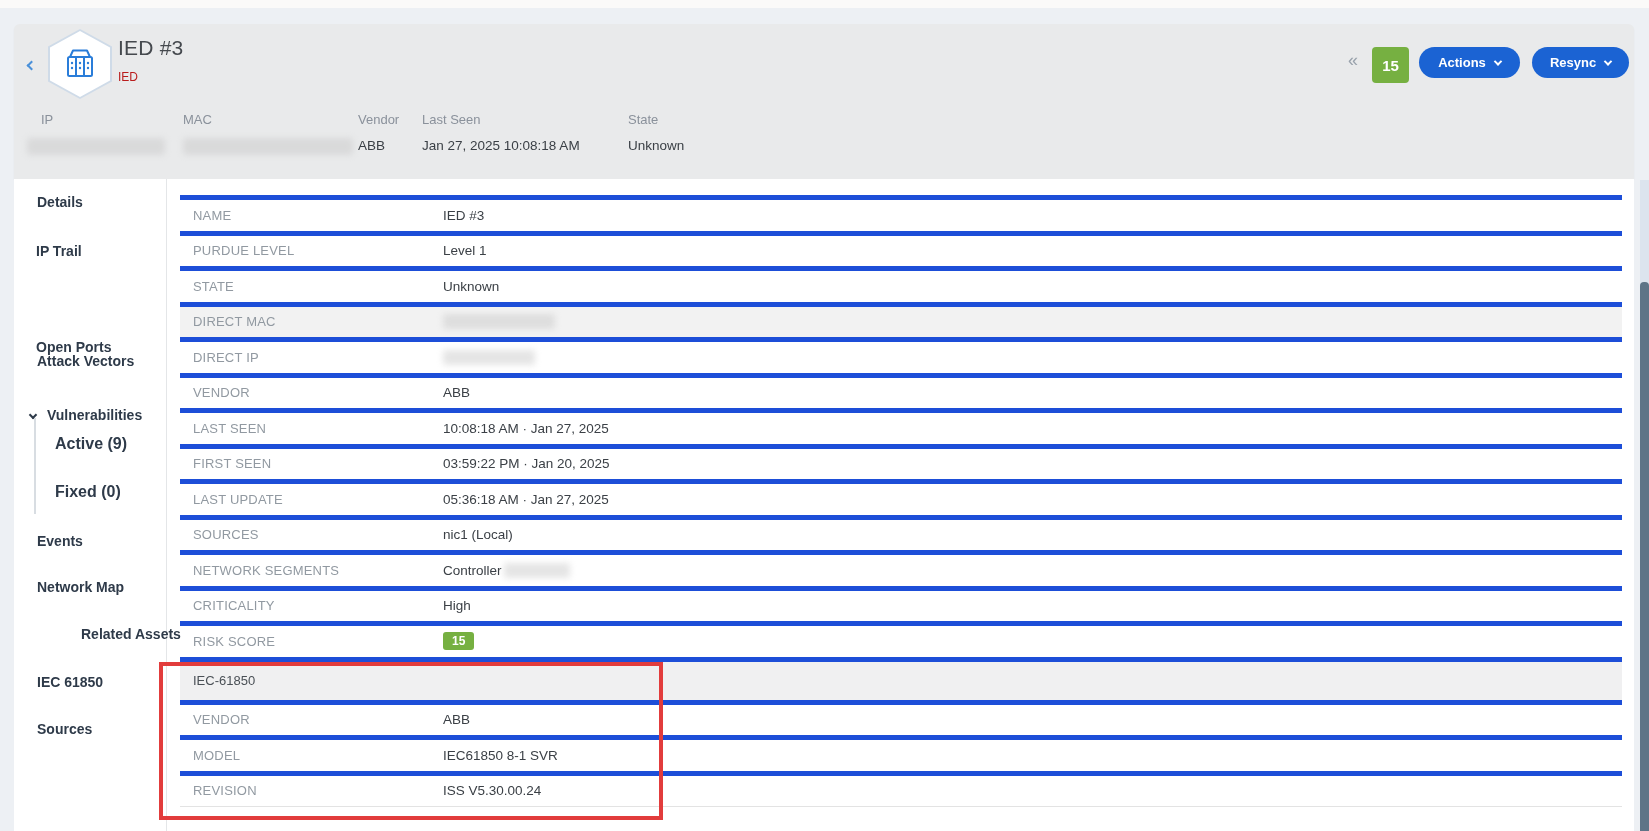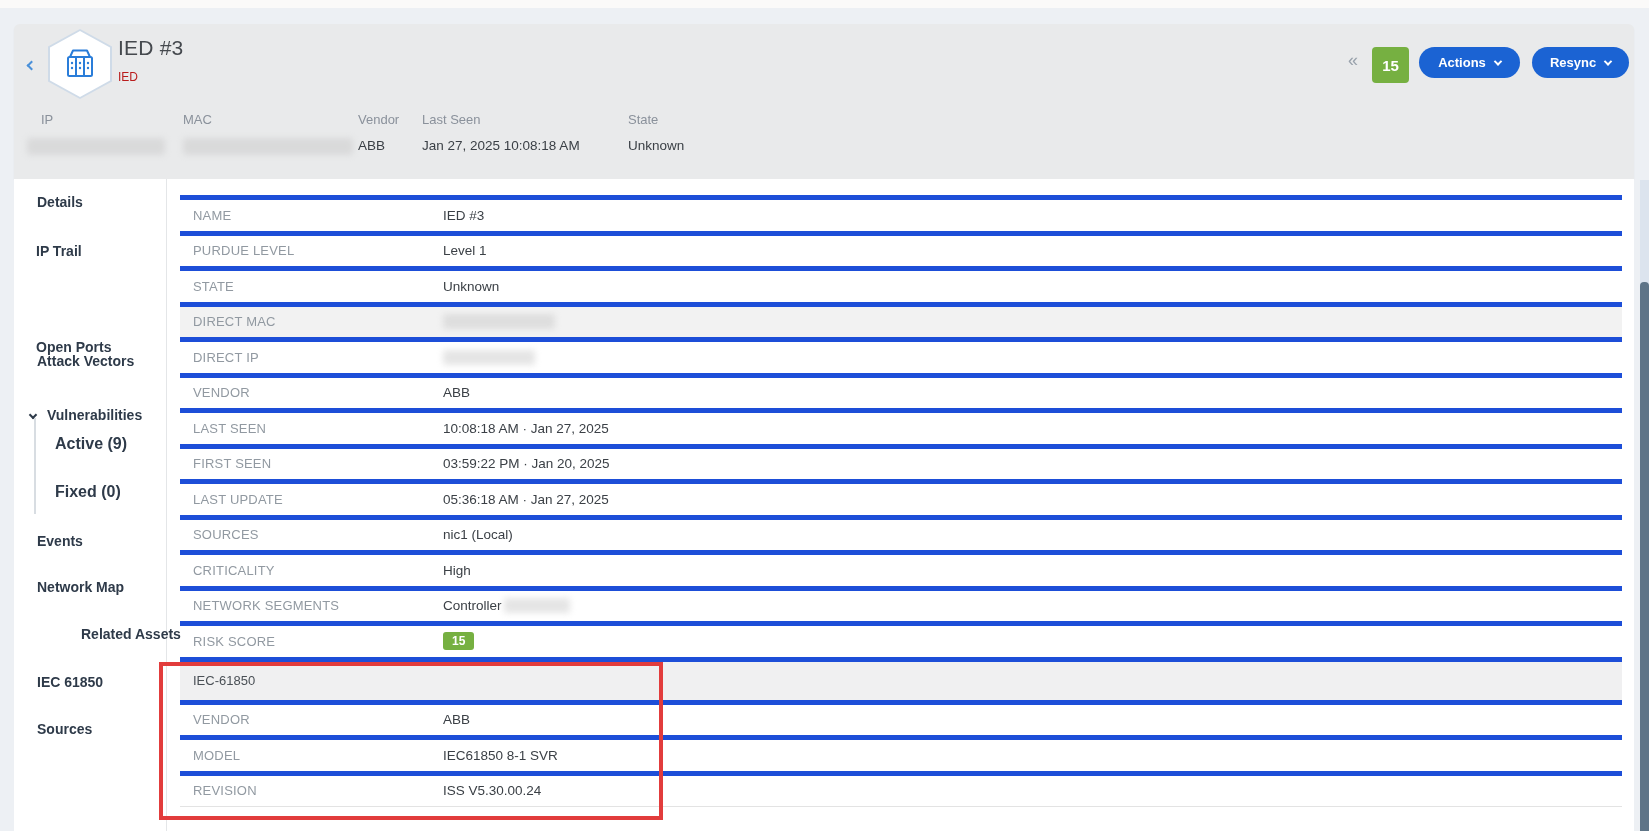--- a/index.html
+++ b/index.html
@@ -228,31 +228,31 @@
   </div>
   <div class="row">
     <span class="rl">LAST UPDATE</span>
     <span class="rv">05:36:18 AM · Jan 27, 2025</span>
   </div>
   <div class="row">
     <span class="rl">SOURCES</span>
     <span class="rv">nic1 (Local)</span>
   </div>
   <div class="row">
-    <span class="rl">CRITICALITY</span>
-    <span class="rv">High</span>
-  </div>
-  <div class="row">
     <span class="rl">NETWORK SEGMENTS</span>
     <span class="rv">
       <span>Controller</span>
       <span class="redact redact-cell-seg"></span>
     </span>
   </div>
   <div class="row">
+    <span class="rl">CRITICALITY</span>
+    <span class="rv">High</span>
+  </div>
+  <div class="row">
     <span class="rl">RISK SCORE</span>
     <span class="rv">
         <span class="badge-sm">15</span>
       </span>
   </div>
   <div class="row row-section">
     <span class="section-title">IEC-61850</span>
   </div>
   <div class="row">
     <span class="rl">VENDOR</span>

